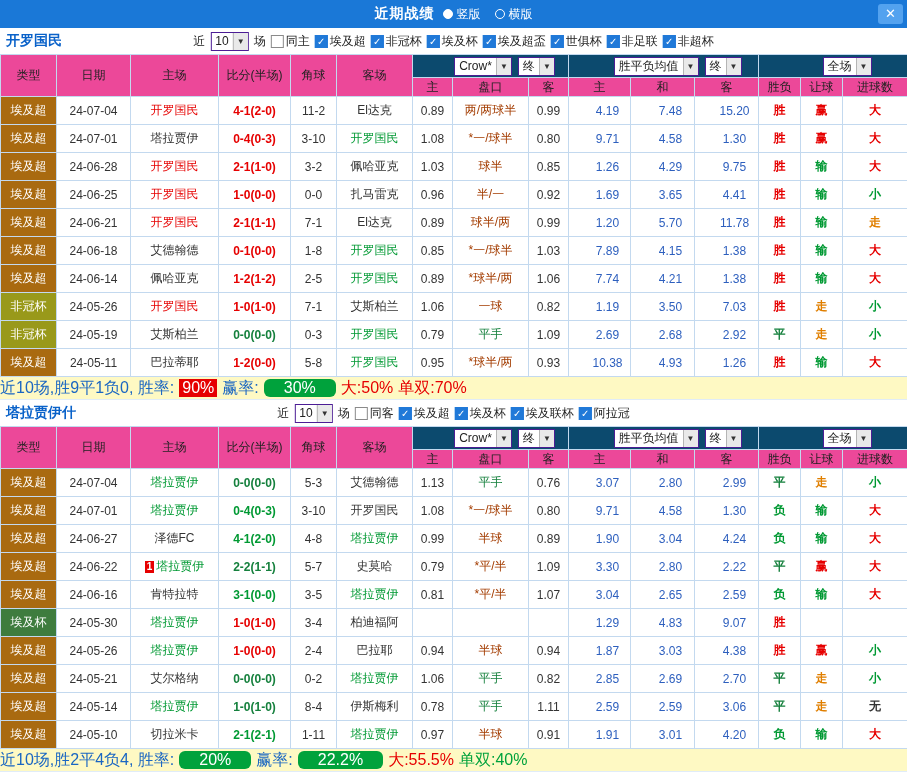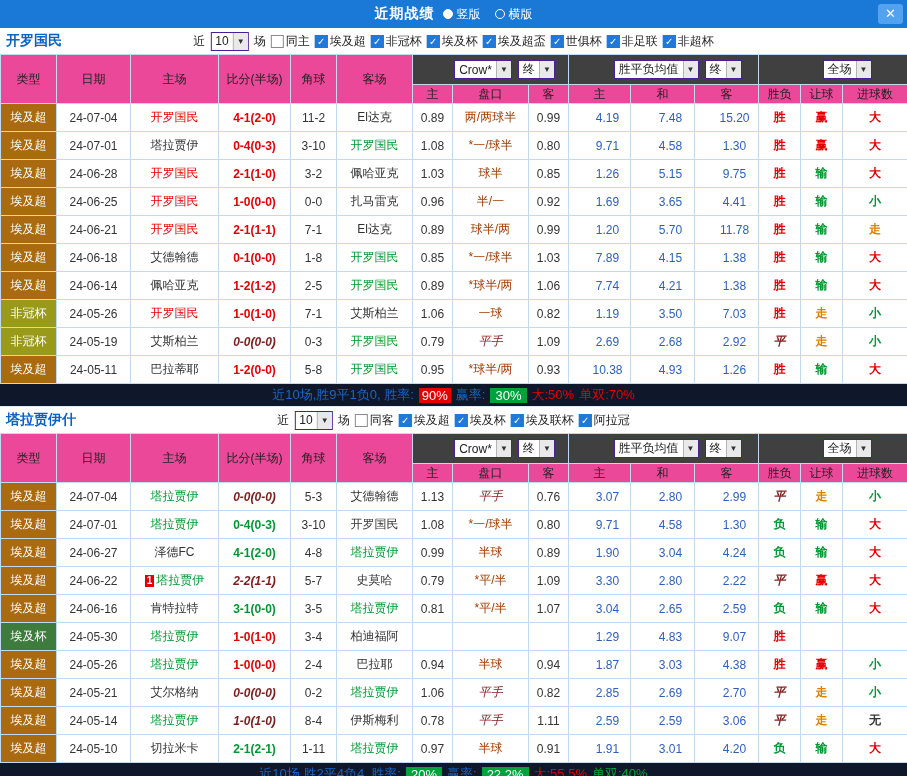--- a/index.html
+++ b/index.html
@@ -30,39 +30,39 @@
   .cb.on{background:#2079d8;border-color:#2079d8;}
 
   
   .sel{display:inline-flex;align-items:center;height:19px;border:1px solid #4c1d95;background:#fff;padding-left:4px;font-size:12px;color:#222;cursor:pointer;}
   .sel .arr{margin-left:4px;width:15px;height:17px;background:#e9e9e9;border-left:1px solid #b5b5b5;font-size:8px;line-height:17px;text-align:center;color:#333;font-weight:normal;font-style:normal;}
 
   
   table.grid{width:907px;border-collapse:collapse;table-layout:fixed;}
   .grid th,.grid td{border:1px solid #c3d9ef;text-align:center;font-size:12px;padding:0;white-space:nowrap;overflow:hidden;}
   .grid thead th{background:#ec4899;font-weight:normal;color:#222;}
-  .hA .ddth{height:30px;background:#404040;padding-left:28px;}
+  .hA .ddth{height:23px;background:#0c4a6e;padding-left:28px;}
   .hB th{height:19px;}
   .ddwrap{display:flex;justify-content:center;align-items:center;gap:6px;}
   tbody td{height:28px;background:#fff;color:#333;}
   td.type{color:#fff;}
   .egy{background:#a96a10;}
   .caf{background:#99991a;}
   .cup{background:#3e7c3e;}
   td.score,td.res{font-weight:bold;}
   td.eu{color:#2d5fbe;padding-left:16px;}
-  .c-r{color:#e60000;} .c-g{color:#009933;} .c-b{color:#7f1d1d;font-style:italic;}
+  .c-r{color:#e60000;} .c-g{color:#009933;} .c-b{color:#15803d;}
   .c-o{color:#e07f00;} .c-m{color:#a33c00;margin-top:48px;} .c-k{color:#333;}
   .rc{display:inline-block;background:#e60000;color:#fff;font-size:10px;line-height:12px;padding:0 2px;margin-right:2px;font-weight:bold;}
 
   
-  .summary{height:23px;display:flex;align-items:center;justify-content:center;font-size:13px;gap:5px;background:#0f172a;border-bottom:1px solid #e0ecf8;}
+  .summary{height:23px;display:flex;align-items:center;justify-content:flex-start;font-size:16px;gap:5px;background:#fef9c3;border-bottom:1px solid #e0ecf8;}
   .lbl{color:#1a66c2;}
   .bdg-r{background:#e60000;color:#fff;padding:0 3px;}
-  .bdg-g{background:#00a23c;color:#fff;padding:0 5px;}
+  .bdg-g{background:#00a23c;color:#fff;padding:0 20px;border-radius:6px;}
   .txt-r{color:#e60000;}
   .txt-g{color:#00a23c;}
 </style>
 </head>
 <body>
 
 <div class="popup">
 
   <div class="titlebar">
     <div class="title-group">
@@ -211,21 +211,21 @@
             <td class="type egy">埃及超</td>
             <td>24-06-28</td>
             <td><span class="c-r">开罗国民</span></td>
             <td class="score c-r">2-1(1-0)</td>
             <td>3-2</td>
             <td><span class="c-k">佩哈亚克</span></td>
             <td>1.03</td>
             <td class="c-m">球半</td>
             <td>0.85</td>
             <td class="eu">1.26</td>
-            <td class="eu">5.15</td>
+            <td class="eu">4.29</td>
             <td class="eu">9.75</td>
             <td class="res c-r">胜</td>
             <td class="res c-g">输</td>
             <td class="res c-r">大</td>
           </tr>
           <tr>
             <td class="type egy">埃及超</td>
             <td>24-06-25</td>
             <td><span class="c-r">开罗国民</span></td>
             <td class="score c-r">1-0(0-0)</td>

